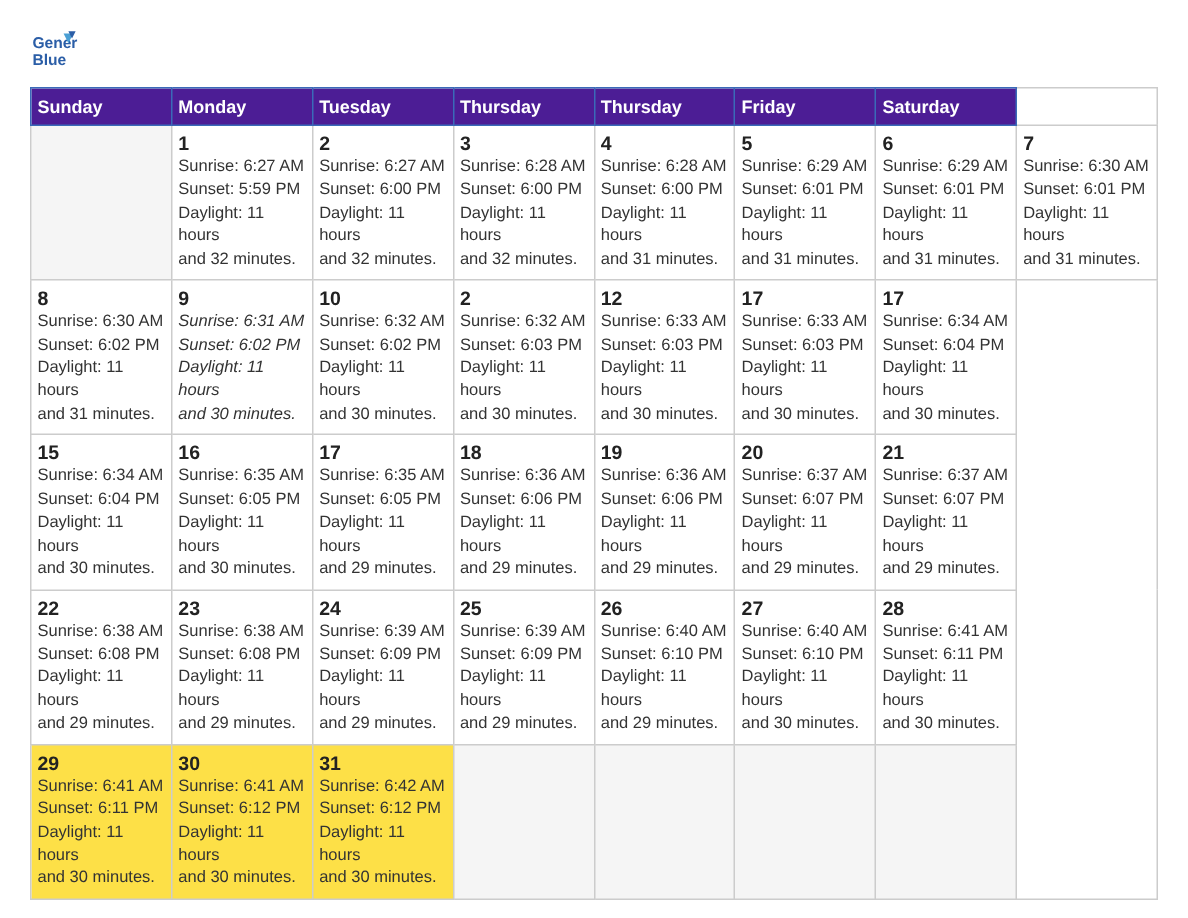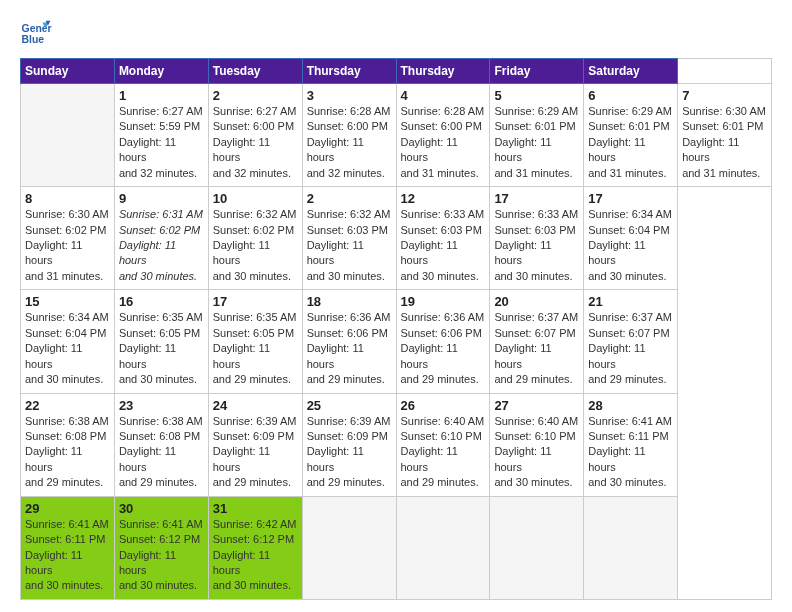--- a/index.html
+++ b/index.html
@@ -64,21 +64,21 @@
     .calendar tbody tr td {
       border: 1px solid #ccc;
       vertical-align: top;
       padding: 4px 4px 3px 4px;
       font-size: 9.5px;
       color: #333;
       background: #fff;
       height: 82px;
     }
     .calendar tbody tr:last-child td {
-      background: #84cc16;
+      background: #fde047;
     }
     .day-number {
       font-size: 13px;
       font-weight: bold;
       color: #222;
       display: block;
       margin-bottom: 1px;
     }
     .day-info {
       font-size: 11px;

